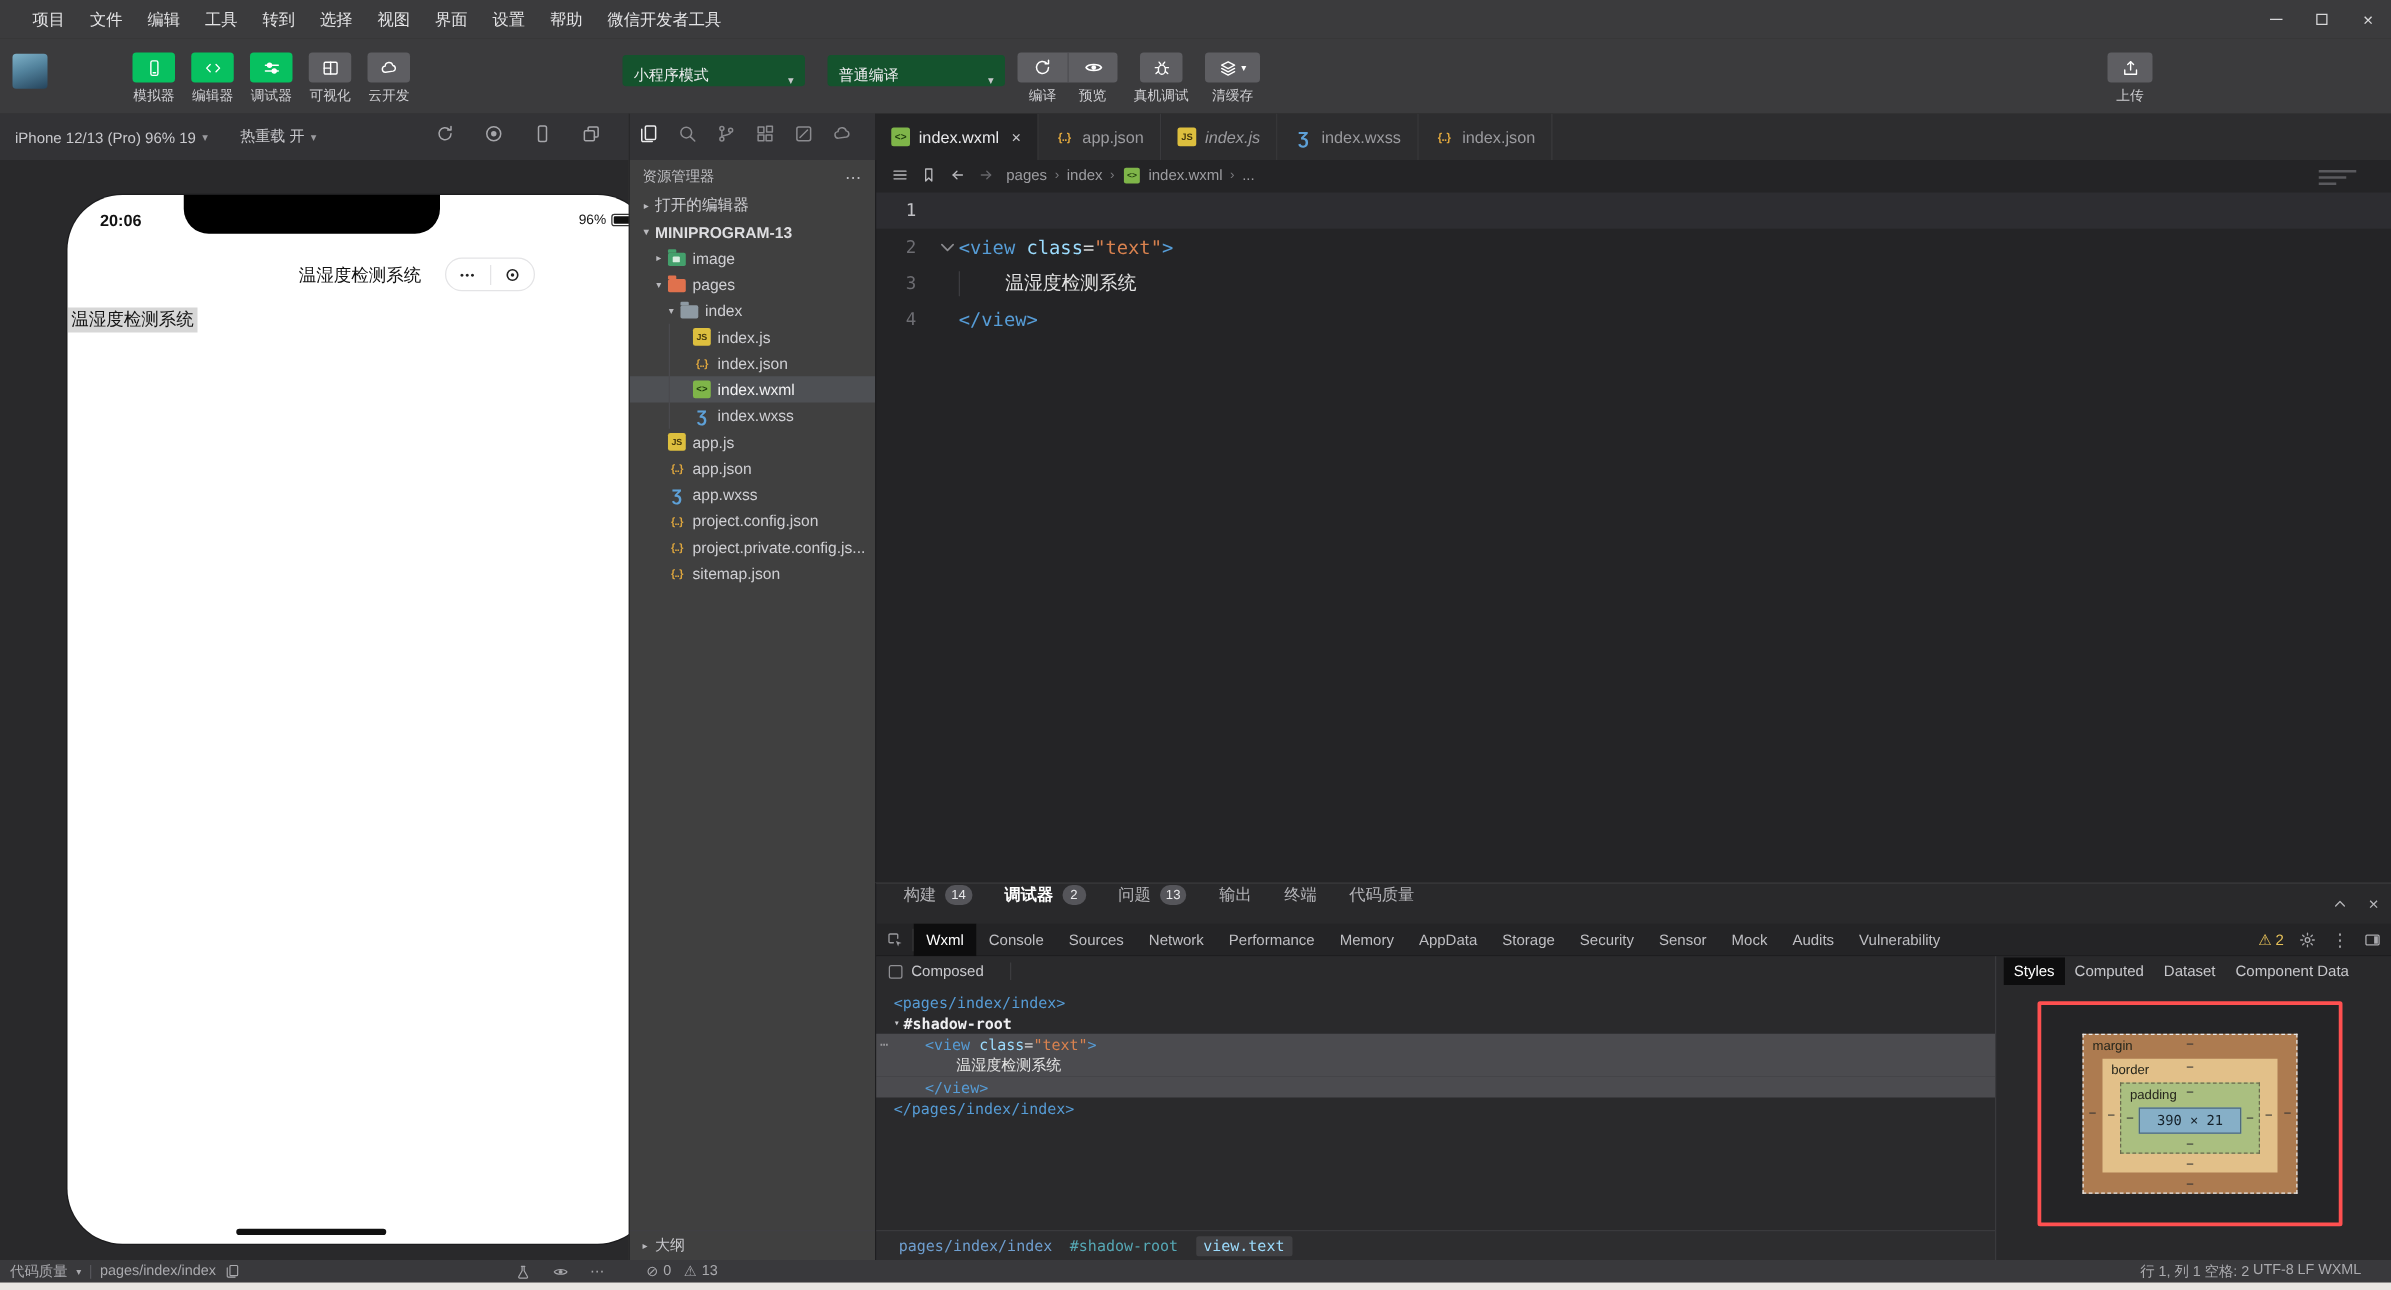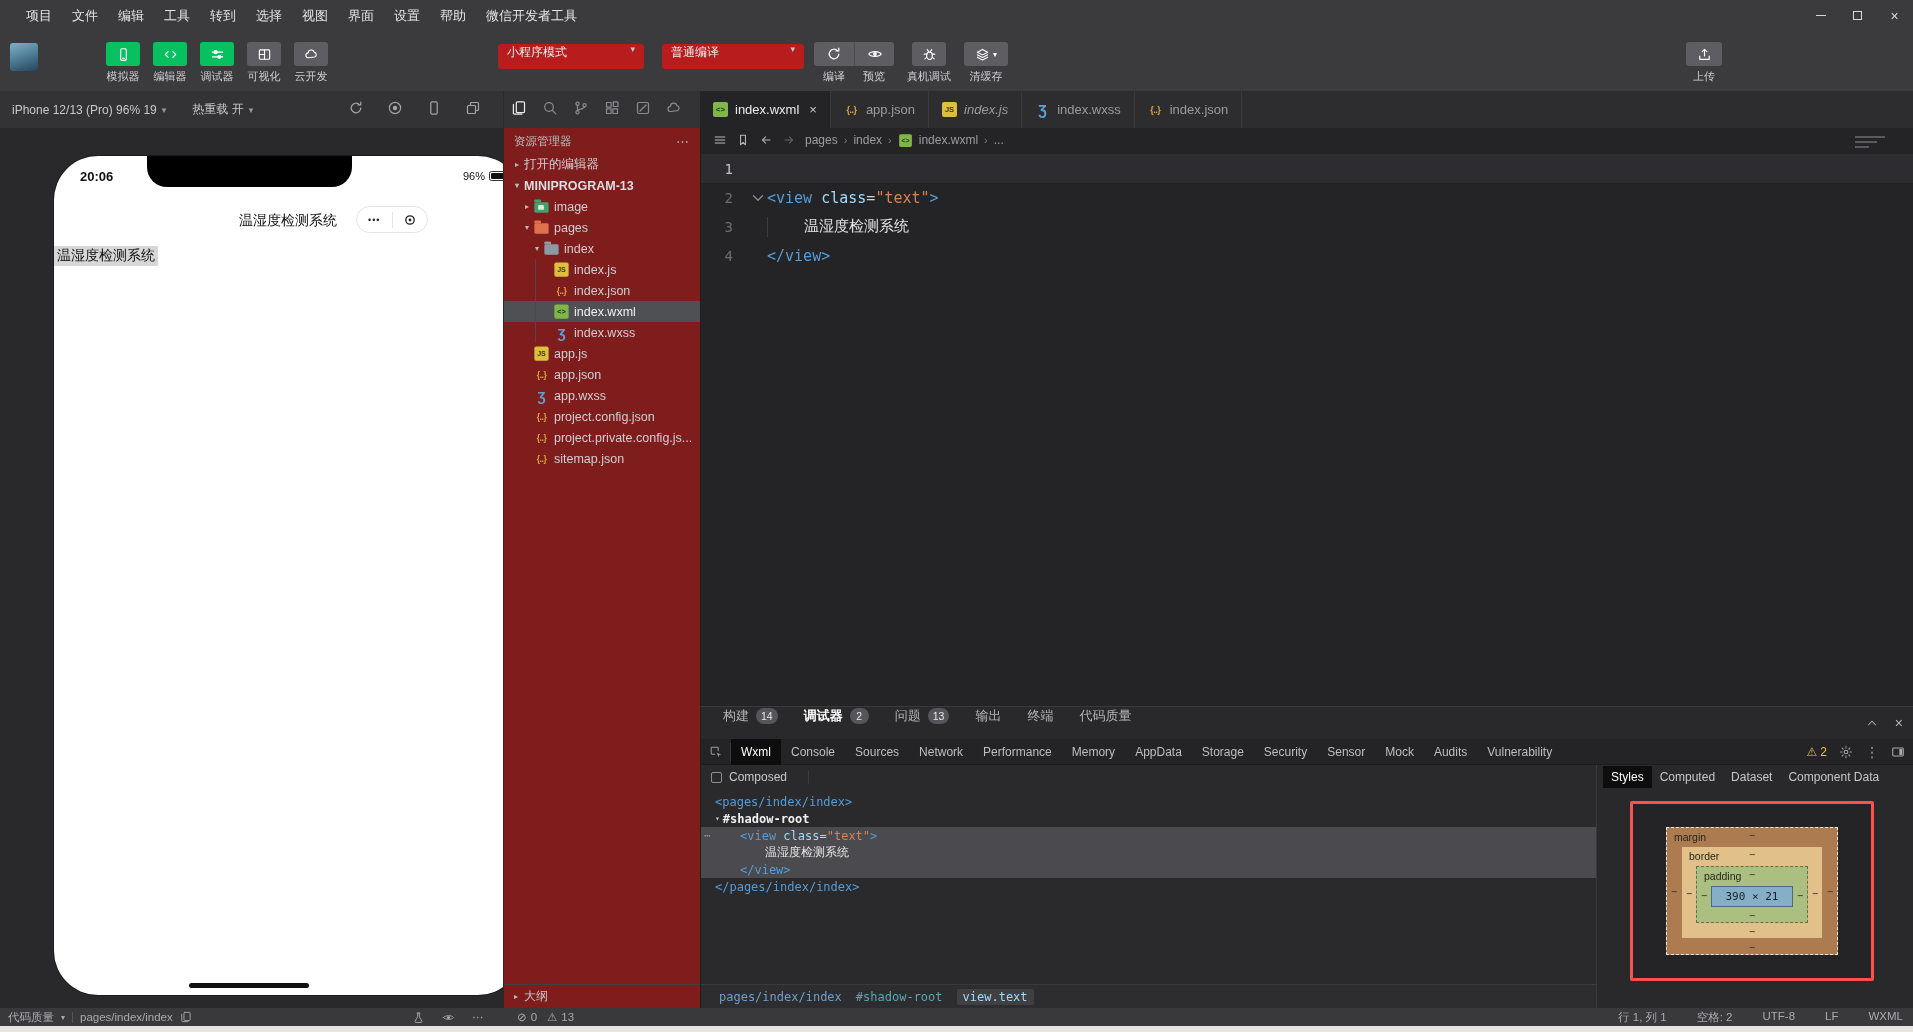--- a/index.html
+++ b/index.html
@@ -24,22 +24,22 @@
 
 #toolbar { position:absolute; left:0; top:31px; width:1913px; height:60px; background:#3b3b3d; }
 #avatar { position:absolute; left:10px; top:12px; width:28px; height:28px; border-radius:3px;
   background:linear-gradient(160deg,#7fb2c9 0%,#52829c 45%,#25445c 100%); }
 .tool-btn { display:flex; flex-direction:column; align-items:center; }
 .tool-btn .lbl { margin-top:3px; font-size:11px; color:#cfcfd3; white-space:nowrap; }
 .chip { width:34px; height:24px; border-radius:3px; background:#5e5e62; display:flex; align-items:center; justify-content:center; color:#fff; }
 .chip .ic { width:15px; height:15px; }
 .chip.green { background:#07c160; }
 #mode-buttons { position:absolute; left:106px; top:11px; display:flex; gap:13px; }
-.select { position:absolute; top:13px; height:25px; background:#b91c1c; border-radius:3px;
-  display:flex; align-items:flex-start; font-size:12px; color:#ececee; padding:0 9px; }
+.select { position:absolute; top:13px; height:25px; background:#14532d; border-radius:3px;
+  display:flex; align-items:flex-end; font-size:12px; color:#ececee; padding:0 9px; }
 .select .caret { margin-left:auto; font-size:9px; color:#c6c6c9; }
 #select-mode { left:498px; width:146px; }
 #select-compile { left:662px; width:142px; }
 #compile-cluster { position:absolute; left:814px; top:11px; display:flex; align-items:flex-start; gap:13px; }
 .pill { display:flex; background:#5e5e62; border-radius:3px; overflow:hidden; }
 .pill .seg { width:40px; height:24px; display:flex; align-items:center; justify-content:center; color:#fff; }
 .pill .seg + .seg { border-left:1px solid #4d4d51; }
 .pill-labels { display:flex; }
 .pill-labels span { width:40px; text-align:center; font-size:11px; color:#cfcfd3; margin-top:3px; }
 #right-cluster { position:absolute; left:1682px; top:11px; display:flex; gap:9px;flex-direction:column; }
@@ -88,21 +88,21 @@
 #capsule { position:absolute; left:302px; top:50px; width:72px; height:27px; border:1px solid #e4e4e6; border-radius:14px;
   display:flex; align-items:center; background:#fff; }
 #capsule .dots { flex:1; text-align:center; font-size:9px; letter-spacing:1px; color:#222; }
 #capsule .divider { width:1px; height:16px; background:#e4e4e6; }
 #capsule .target { flex:1; display:flex; justify-content:center; color:#222; }
 #capsule .target .ic { width:14px; height:14px; }
 #page-text { position:absolute; left:0; top:90px; font-size:14px; color:#111; background:rgba(140,140,140,0.35); padding:1px 3px; }
 #home-bar { position:absolute; left:135px; bottom:7px; width:120px; height:5px; border-radius:3px; background:#111; }
 
 
-#explorer { position:absolute; left:503px; top:128px; width:197px; height:880px; background:#7f1d1d; border-left:1px solid #29292b; }
+#explorer { position:absolute; left:503px; top:128px; width:197px; height:880px; background:#404040; border-left:1px solid #29292b; }
 #explorer-header { display:flex; align-items:center; height:26px; padding:0 10px; font-size:11.5px; color:#bdbdc1; }
 #explorer-more { margin-left:auto; color:#bdbdc1; font-size:13px; letter-spacing:1px; }
 #tree { position:absolute; left:0; top:26px; right:0; }
 .tree-row { position:relative; display:flex; align-items:center; height:21px; font-size:12.5px; color:#cfcfd3; white-space:nowrap; }
 .tree-row .arrow { width:10px; font-size:8px; color:#b9b9bd; text-align:center; flex:none; margin-right:2px; }
 .tree-row .fic { margin-right:5px; transform:scale(0.95); }
 .tree-row.sel { background:#4e5054; color:#f0f0f2; }
 .tree-row.bold { font-weight:bold; color:#dedee1; }
 .tree-row.guide::before { content:""; position:absolute; left:31px; top:0; bottom:0; border-left:1px solid #4a4a4e; }
 #outline-row { position:absolute; left:0; bottom:0; width:100%; height:24px; border-top:1px solid #404044;
@@ -188,21 +188,21 @@
 
 #statusbar { position:absolute; left:0; top:1008px; width:1913px; height:18px; background:#39393c;
   display:flex; align-items:center; font-size:11.5px; color:#aaaaae; }
 #statusbar .grp-left { display:flex; align-items:center; gap:7px; padding-left:8px; }
 #statusbar .caret { font-size:8px; }
 #statusbar .vdiv { width:1px; height:11px; background:#55555a; }
 #sb-icons { position:absolute; left:412px; display:flex; gap:17px; align-items:center; color:#a5a5a9; }
 #sb-icons .ic { width:13px; height:13px; }
 #sb-counts { position:absolute; left:517px; display:flex; gap:10px; align-items:center; }
 #sb-counts span { display:flex; gap:4px; align-items:center; }
-#statusbar .grp-right { margin-left:auto; display:flex; gap:30px; padding-right:10px; }
+#statusbar .grp-right { margin-left:auto; display:flex; gap:3px; padding-right:24px; }
 #taskbar-sliver { position:absolute; left:0; top:1026px; width:1913px; height:6px; background:#e9e6e2; }
 </style>
 </head>
 <body>
 
 <div id="app">
 
   <div id="menubar">
     <div id="menu-items" style="display: flex; margin-left: 16px;">
         <div class="menu-item">项目</div>

